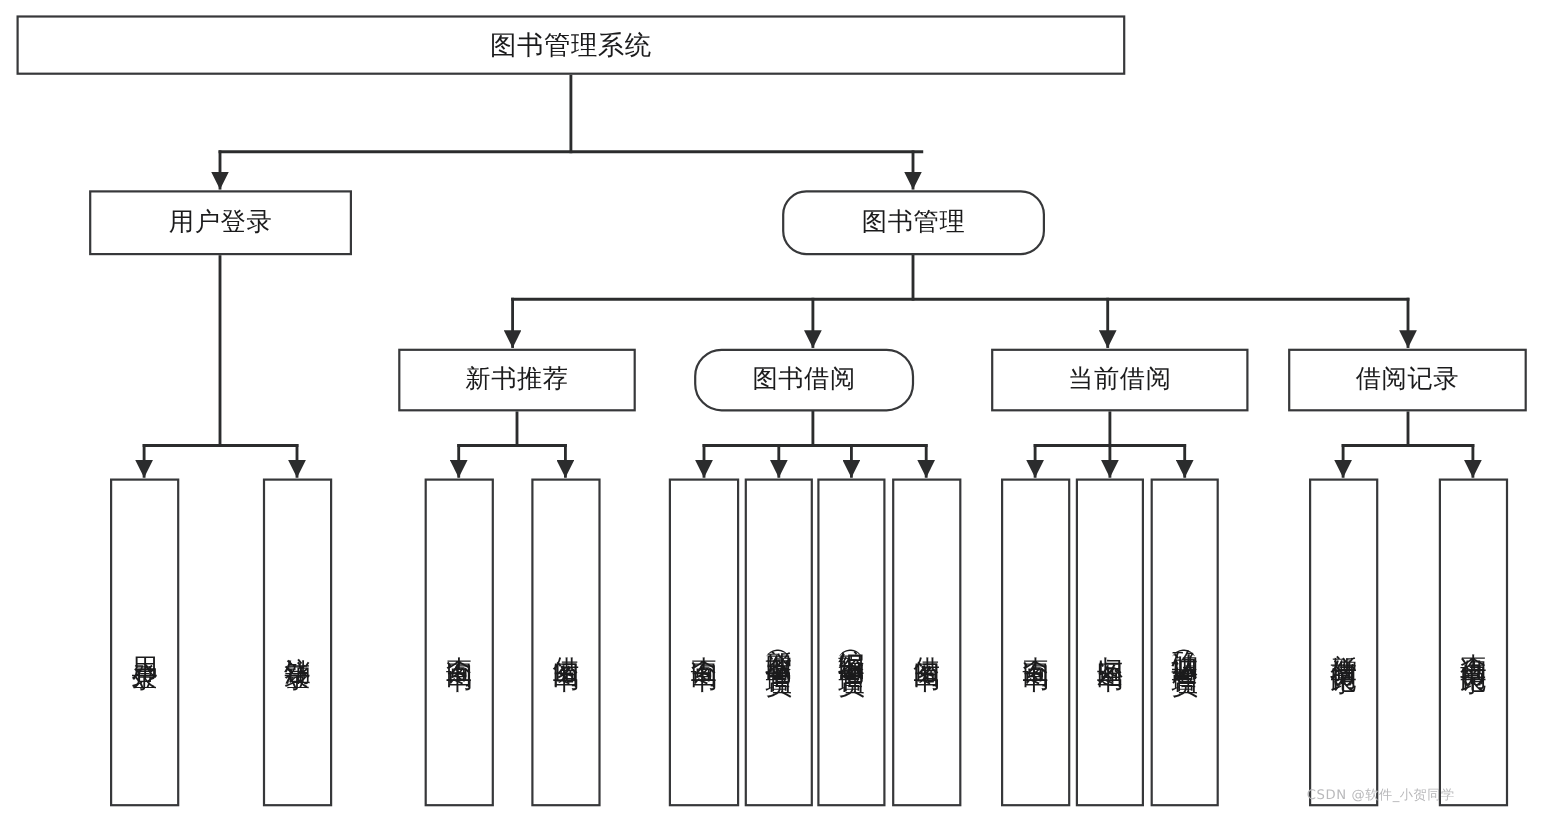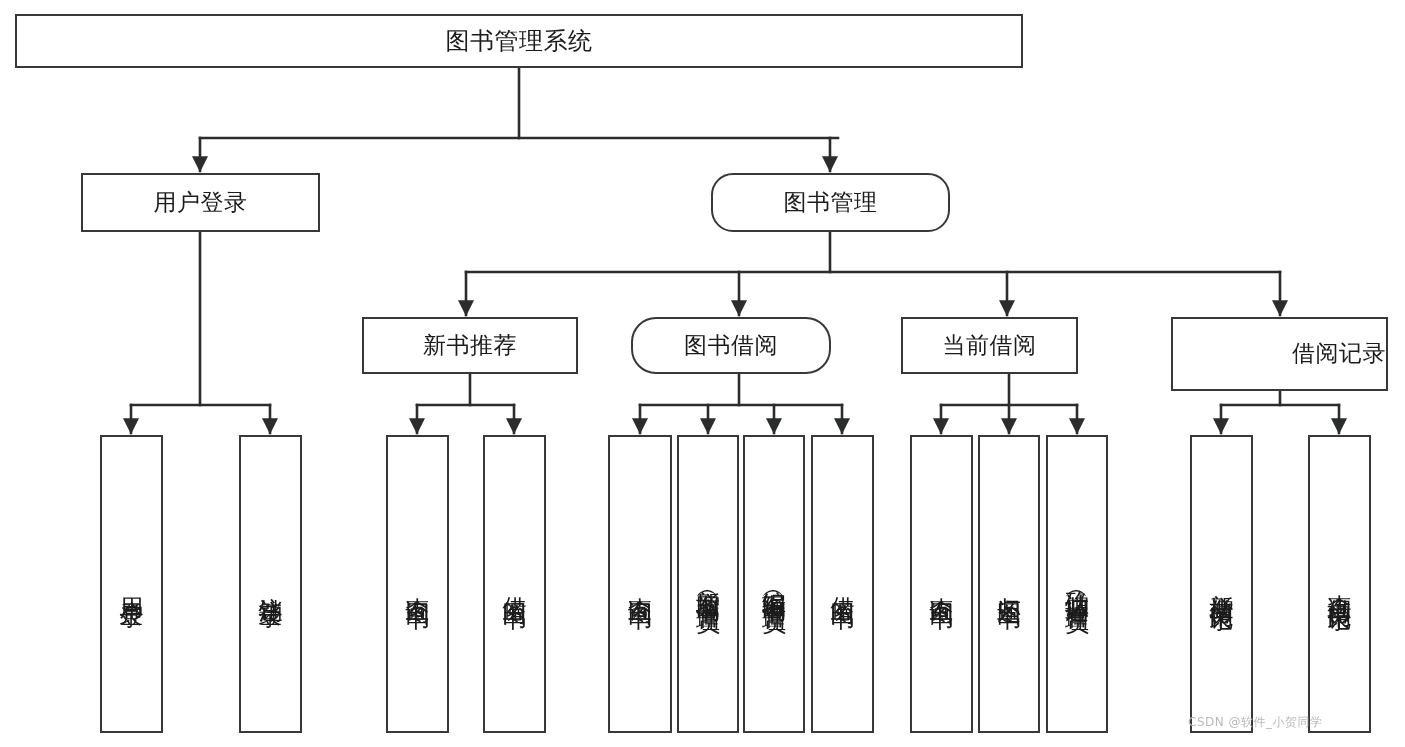--- a/index.html
+++ b/index.html
@@ -144,24 +144,24 @@
   <div class="node horiz" style="left:711px; top:173px; width:239px; height:59px;border-radius:22px;">
     <span class="node-label">图书管理</span>
   </div>
 
   <div class="node horiz" style="left:362px; top:317px; width:216px; height:57px;">
     <span class="node-label">新书推荐</span>
   </div>
   <div class="node horiz" style="left:631px; top:317px; width:200px; height:57px;border-radius:25px;">
     <span class="node-label">图书借阅</span>
   </div>
-  <div class="node horiz" style="left:901px; top:317px; width:177px; height:57px;">
+  <div class="node horiz" style="left:901px; top:317px; width:234px; height:57px;">
     <span class="node-label">当前借阅</span>
   </div>
-  <div class="node horiz" style="left:1171px; top:317px; width:217px; height:74px;justify-content:flex-end;">
+  <div class="node horiz" style="left:1171px; top:317px; width:217px; height:57px;">
     <span class="node-label">借阅记录</span>
   </div>
 
   <div class="node vert" style="left:100px; top:435px; width:63px; height:298px;">
     <span class="node-label">用户登录</span>
   </div>
   <div class="node vert" style="left:239px; top:435px; width:63px; height:298px;">
     <span class="node-label">注销登录</span>
   </div>
 

